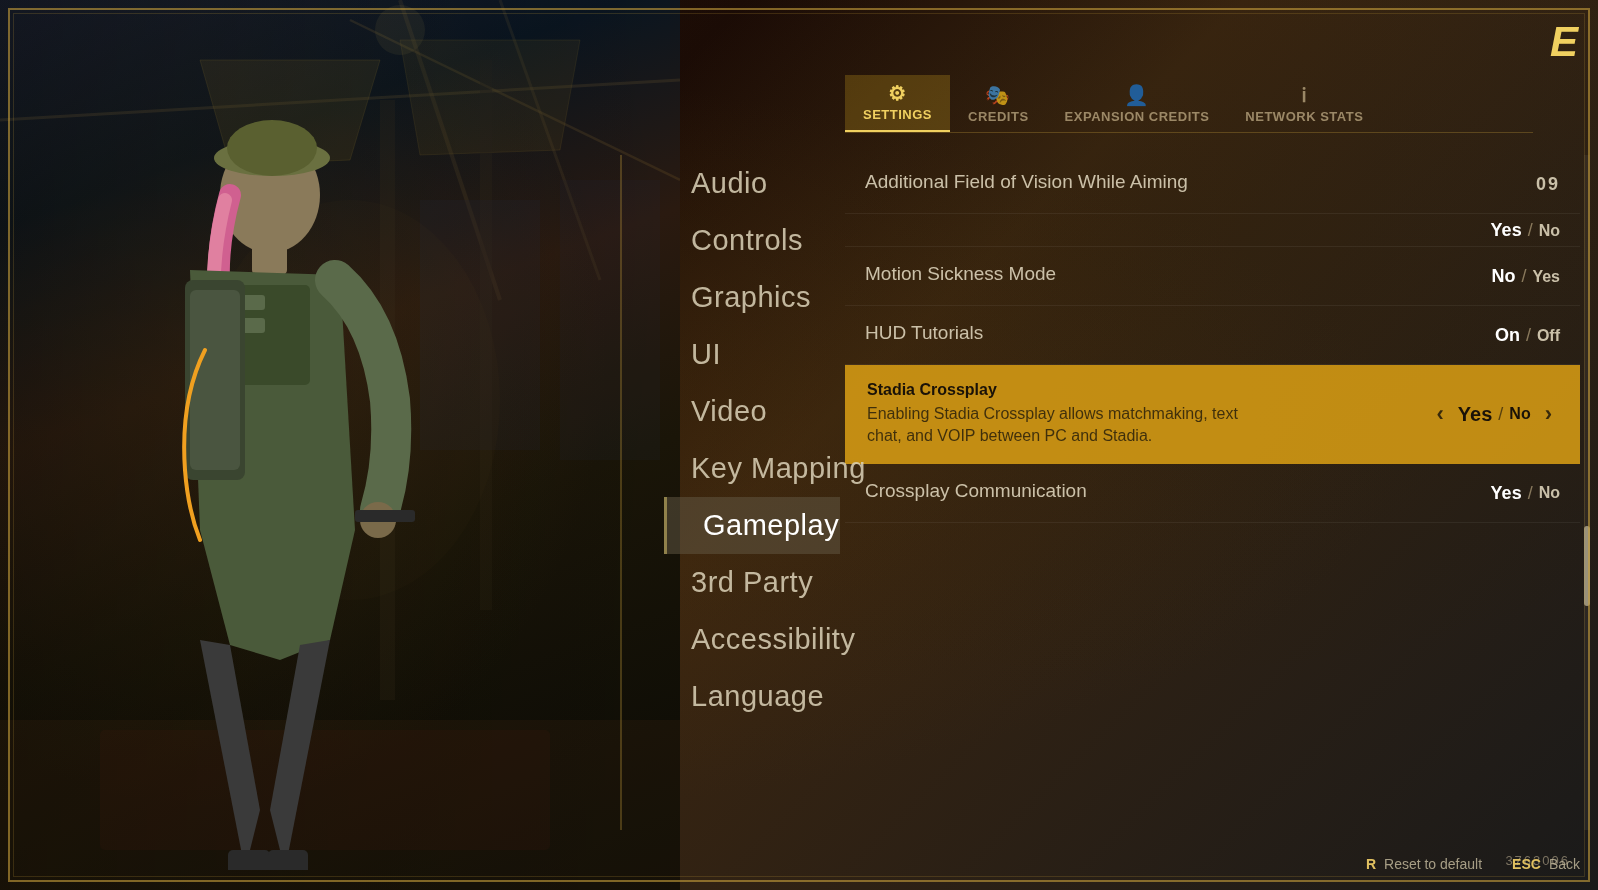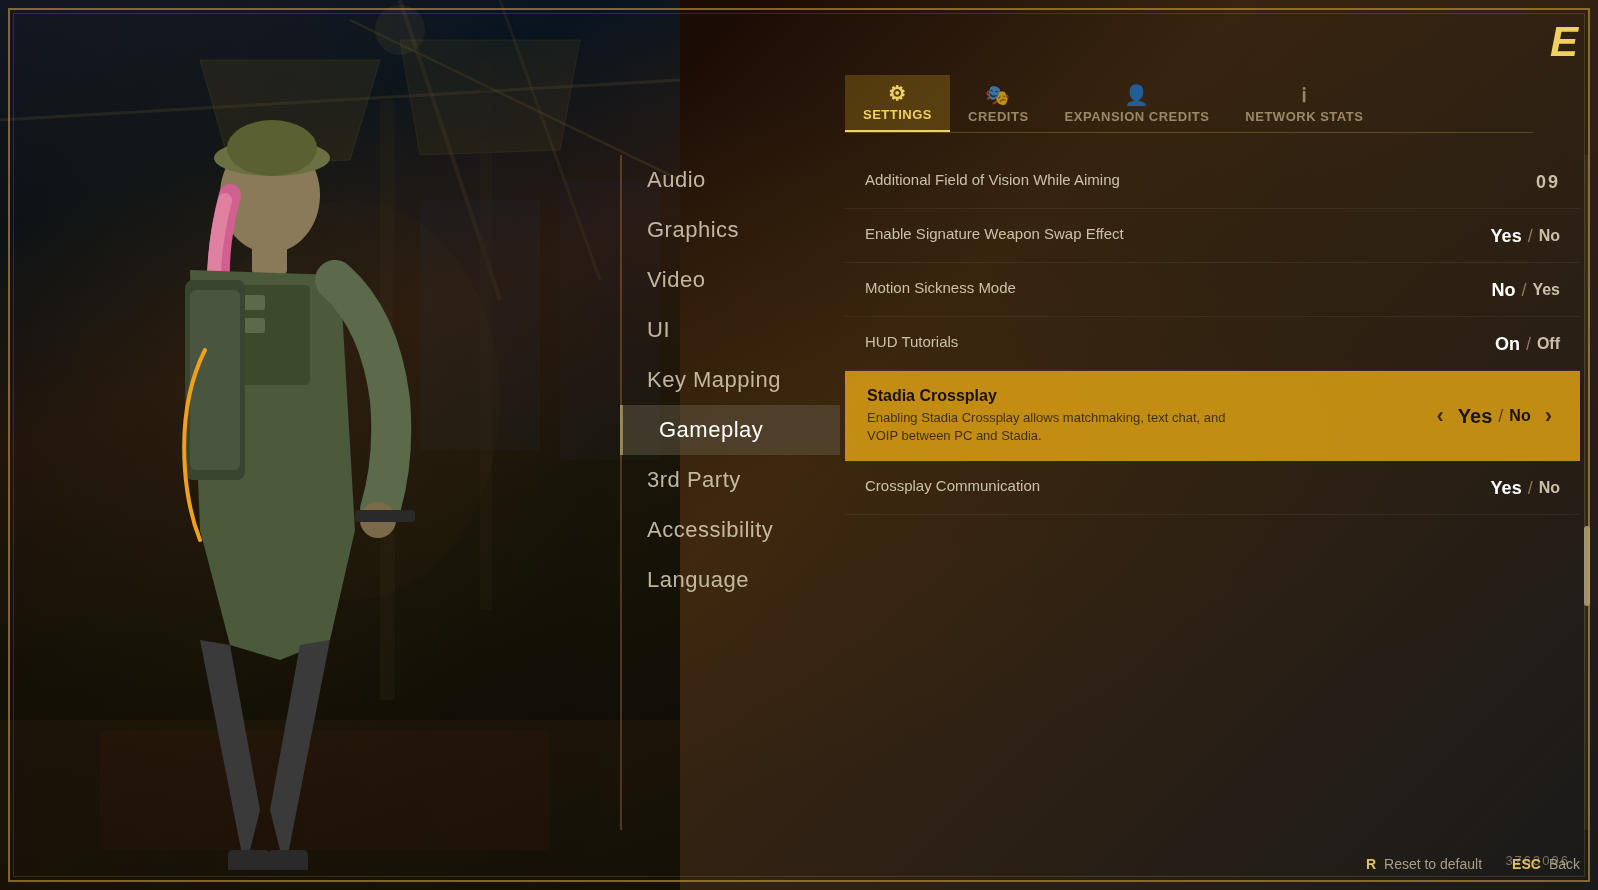--- a/index.html
+++ b/index.html
@@ -110,27 +110,28 @@
       position: absolute;
       left: 620px;
       top: 155px;
       width: 220px;
       z-index: 40;
     }
 
     .menu-item {
       padding: 12px 20px 12px 24px;
       color: rgba(220, 210, 185, 0.85);
-      font-size: 22px;
+      font-size: 29px;
       font-weight: 400;
       cursor: pointer;
       letter-spacing: 0.5px;
       border-left: 3px solid transparent;
       transition: all 0.1s;
       white-space: nowrap;
+      margin-left: 44px;
     }
 
     .menu-item.active {
       background: rgba(100, 90, 70, 0.5);
       color: #ffffff;
       border-left: 3px solid rgba(200, 180, 100, 0.6);
       padding-left: 36px;
     }
 
     
@@ -151,34 +152,34 @@
 
     .setting-row.highlighted {
       background: rgba(220, 160, 20, 0.85);
       border: none;
       margin: 0;
       padding-left: 22px;
     }
 
     .setting-label {
       color: rgba(220, 210, 185, 0.9);
-      font-size: 15px;
+      font-size: 19px;
       font-weight: 500;
       margin-bottom: 4px;
     }
 
     .setting-row.highlighted .setting-label {
       color: #1a1208;
       font-weight: 700;
       font-size: 16px;
     }
 
     .setting-desc {
       color: rgba(40, 30, 10, 0.85);
-      font-size: 13px;
+      font-size: 16px;
       line-height: 1.4;
       max-width: 380px;
       margin-top: 4px;
     }
 
     .setting-control {
       position: absolute;
       right: 20px;
       top: 50%;
       transform: translateY(-50%);
@@ -394,23 +395,24 @@
       <circle cx="318" cy="470" r="18" fill="#7a6a4a"></circle>
 
       <rect x="295" y="460" width="60" height="12" fill="#2a2a2a" rx="3"></rect>
     </svg>
   </div>
 
   <div class="separator-line"></div>
 
   <div class="left-menu" id="left-menu">
   <div class="menu-item">Audio</div>
+      <div class="menu-item">Controls</div>
       <div class="menu-item">Graphics</div>
+      <div class="menu-item">UI</div>
       <div class="menu-item">Video</div>
-      <div class="menu-item">UI</div>
       <div class="menu-item">Key Mapping</div>
       <div class="menu-item active">Gameplay</div>
       <div class="menu-item">3rd Party</div>
       <div class="menu-item">Accessibility</div>
       <div class="menu-item">Language</div>
     </div>
 
   <div class="top-nav-container" id="top-nav">
   <div class="nav-item active">
         <span class="nav-icon">⚙</span>
@@ -431,21 +433,20 @@
     </div>
 
   <div class="e-button">E</div>
 
   <div class="settings-panel" id="settings-panel">
   <div class="setting-row">
         <div class="setting-label">Additional Field of Vision While Aiming</div>
         <span class="counter-display">09</span>
       </div>
       <div class="setting-row">
-        <div class="setting-label">Enable Signature Weapon Swap Effect</div>
         <div class="setting-control">
           <span class="control-option active-opt">Yes</span>
           <span class="control-divider"> / </span>
           <span class="control-option">No</span>
         </div>
       </div>
       <div class="setting-row">
         <div class="setting-label">Motion Sickness Mode</div>
         <div class="setting-control">
           <span class="control-option active-opt">No</span>

